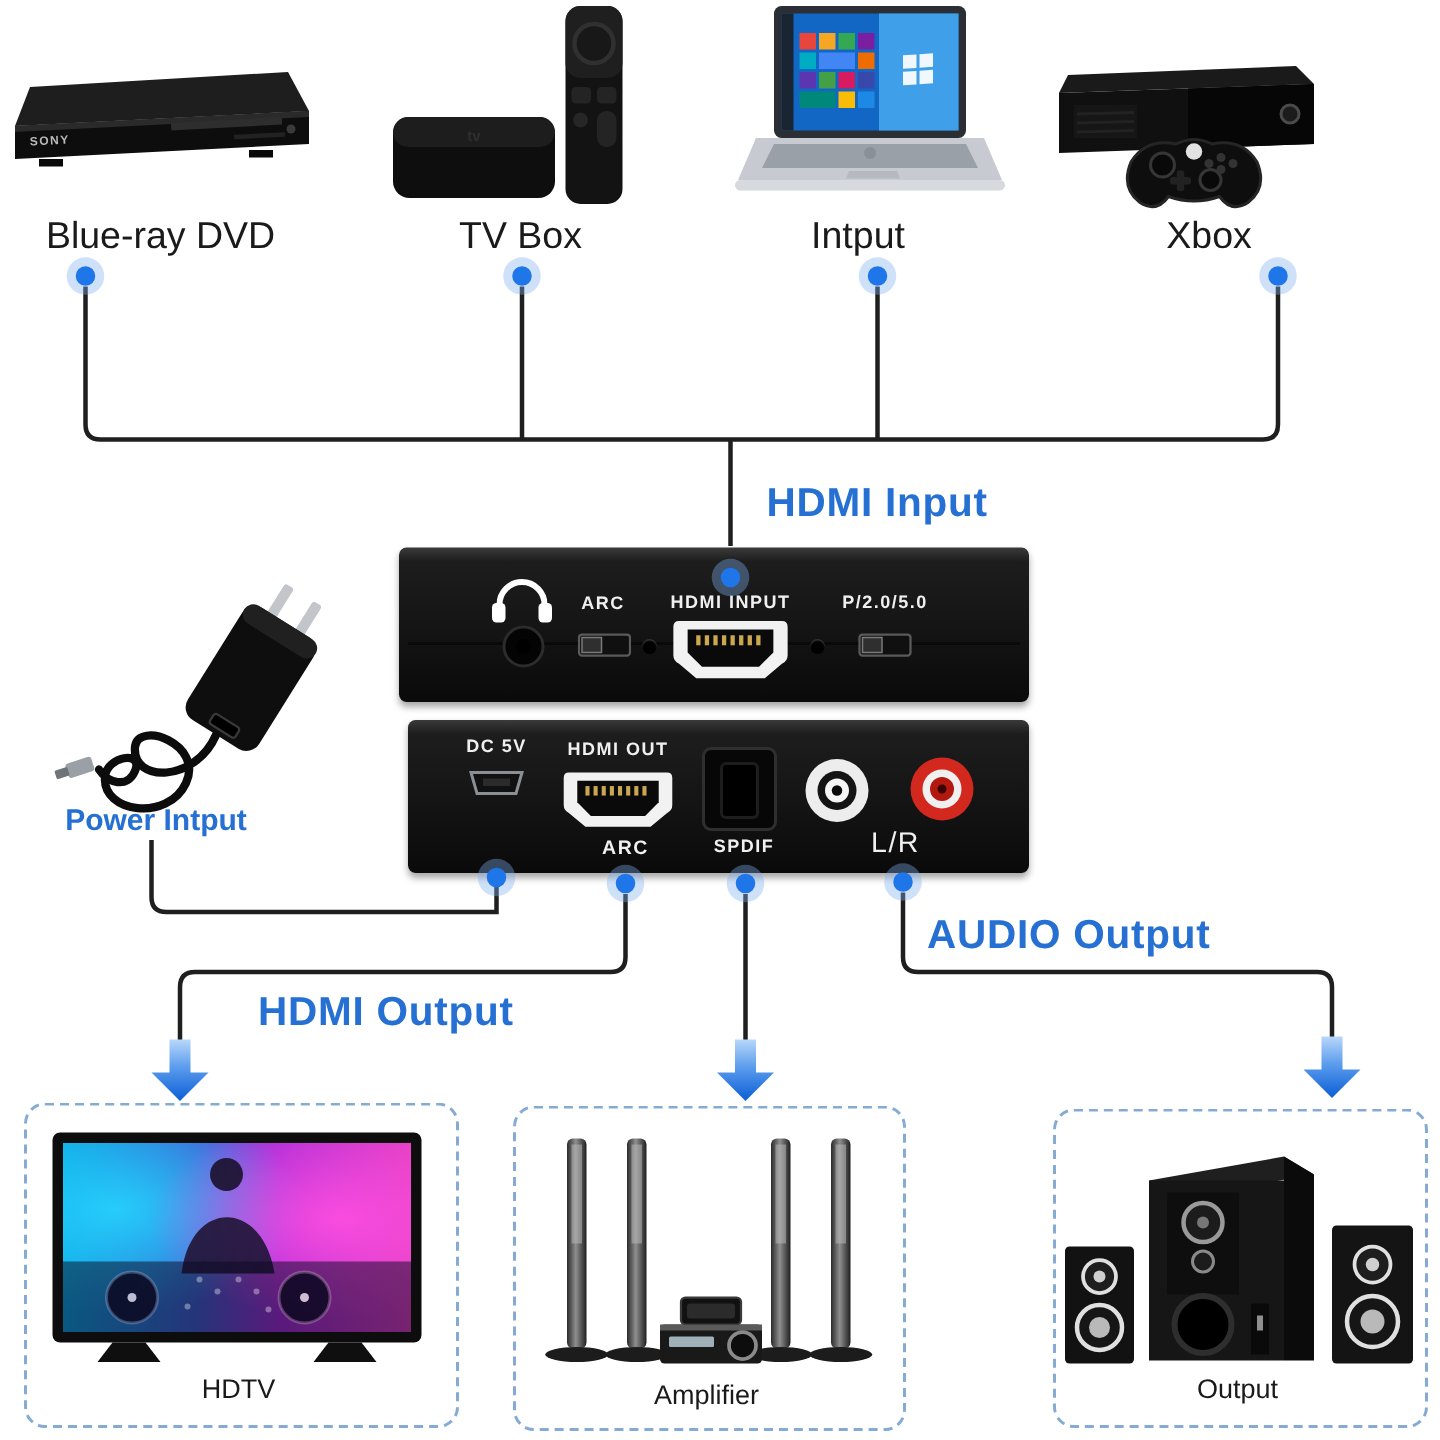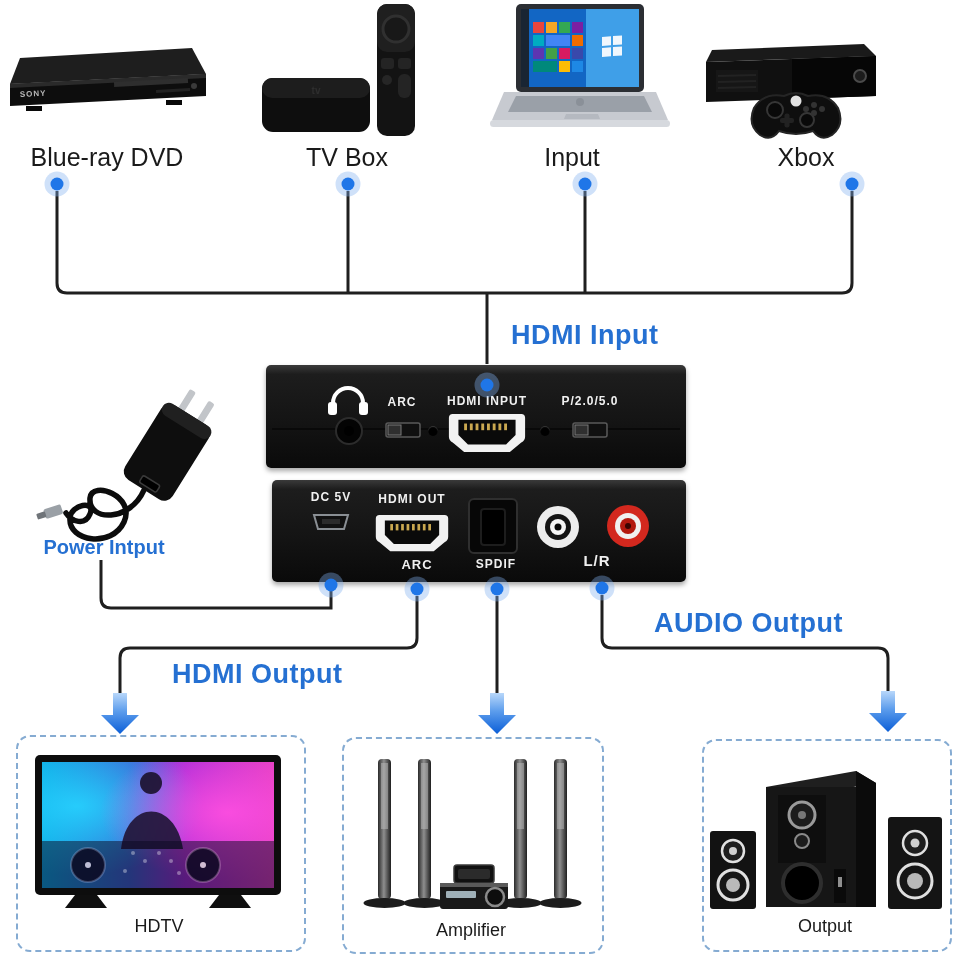--- a/index.html
+++ b/index.html
@@ -9,21 +9,21 @@
   .dev-lbl{position:absolute;transform:translateX(-50%);font-size:25px;color:#1a1a1a;white-space:nowrap}
   .out-lbl{position:absolute;transform:translateX(-50%);font-size:18px;color:#1a1a1a;white-space:nowrap}
   .blue-lbl{position:absolute;font-weight:bold;color:#2570d2;font-size:27px;white-space:nowrap;letter-spacing:.5px}
   .blue-sm{position:absolute;font-weight:bold;color:#2570d2;font-size:20px;white-space:nowrap}
   .dot{position:absolute;width:13px;height:13px;border-radius:50%;background:#1f76e8;
        box-shadow:0 0 0 6px rgba(130,175,240,.38);transform:translate(-50%,-50%);z-index:6}
   .panel{position:absolute;background:linear-gradient(180deg,#3a3a3a 0%,#1d1d1d 9%,#141414 55%,#0a0a0a 100%);
          border-radius:5px;box-shadow:0 3px 5px rgba(0,0,0,.35);z-index:2}
   .plabel{position:absolute;color:#f0f0f0;font-weight:bold;font-size:12px;letter-spacing:1px;
           transform:translateX(-50%);white-space:nowrap}
-  .plabel-big{position:absolute;color:#f0f0f0;font-weight:bold;font-size:15px;letter-spacing:1px;
+  .plabel-big{position:absolute;color:#f0f0f0;font-weight:normal;font-size:19px;letter-spacing:1px;
           transform:translateX(-50%);white-space:nowrap}
   .screw{position:absolute;width:10px;height:10px;border-radius:50%;background:#000;
          box-shadow:inset 0 1px 1px #3a3a3a;transform:translate(-50%,-50%)}
   .seam{position:absolute;left:6px;right:6px;height:2px;background:rgba(0,0,0,.5)}
   .zone{position:absolute;border:2px dashed #85abd2;border-radius:14px;z-index:1}
   .spdif-port{position:absolute;background:#070707;border:2px solid #2f2f2f;border-radius:6px}
   .spdif-inner{position:absolute;left:10px;top:8px;width:22px;height:34px;background:#000;
                border:2px solid #1d1d1d;border-radius:4px}
   svg{display:block}
   .wires{position:absolute;left:0;top:0;z-index:3;pointer-events:none}
@@ -137,21 +137,21 @@
       <circle cx="70" cy="15" r="3" fill="#333"></circle>
         <circle cx="78" cy="19" r="3" fill="#333"></circle>
       <circle cx="70" cy="23" r="3" fill="#333"></circle>
         <circle cx="62" cy="19" r="3" fill="#333"></circle>
       <circle cx="52" cy="11" r="5.5" fill="#e2e2e2"></circle>
     </g>
   </svg>
 
   <div class="dev-lbl txt" style="left:107px;top:143px">Blue-ray DVD</div>
   <div class="dev-lbl txt" style="left:347px;top:143px">TV Box</div>
-  <div class="dev-lbl txt" style="left:572px;top:143px">Input</div>
+  <div class="dev-lbl txt" style="left:572px;top:143px">Intput</div>
   <div class="dev-lbl txt" style="left:806px;top:143px">Xbox</div>
 
   <div class="dot" style="left:57px;top:184px"></div>
   <div class="dot" style="left:348px;top:184px"></div>
   <div class="dot" style="left:585px;top:184px"></div>
   <div class="dot" style="left:852px;top:184px"></div>
 
   <div class="blue-lbl txt" style="left:511px;top:320px">HDMI Input</div>
 
   <div class="panel" style="left:266px;top:365px;width:420px;height:103px">
@@ -249,21 +249,21 @@
     </svg>
     <div class="plabel" style="left:145px;top:77px;font-size:13px">ARC</div>
     <div class="plabel" style="left:224px;top:77px;font-size:12px">SPDIF</div>
     <div class="plabel-big" style="left:325px;top:72px">L/R</div>
   </div>
   <div class="dot" style="left:331px;top:585px"></div>
   <div class="dot" style="left:417px;top:589px"></div>
   <div class="dot" style="left:497px;top:589px"></div>
   <div class="dot" style="left:602px;top:588px"></div>
 
-  <div class="blue-lbl txt" style="left:654px;top:608px">AUDIO Output</div>
+  <div class="blue-lbl txt" style="left:618px;top:608px">AUDIO Output</div>
   <div class="blue-lbl txt" style="left:172px;top:659px">HDMI Output</div>
 
   <div class="zone" style="left:16px;top:735px;width:286px;height:213px"></div>
   <div class="zone" style="left:342px;top:737px;width:258px;height:213px"></div>
   <div class="zone" style="left:702px;top:739px;width:246px;height:209px"></div>
 
   <svg class="illus" style="left:33px;top:753px" width="250" height="162" viewBox="0 0 250 162">
     <defs>
       <linearGradient id="scr" x1="0" y1="0" x2="1" y2="0">
         <stop offset="0" stop-color="#09a9e2"></stop>

